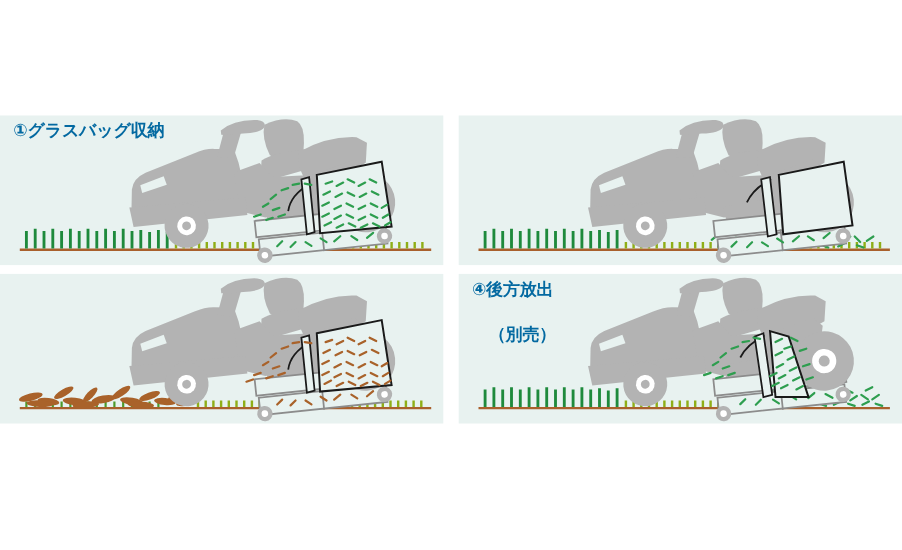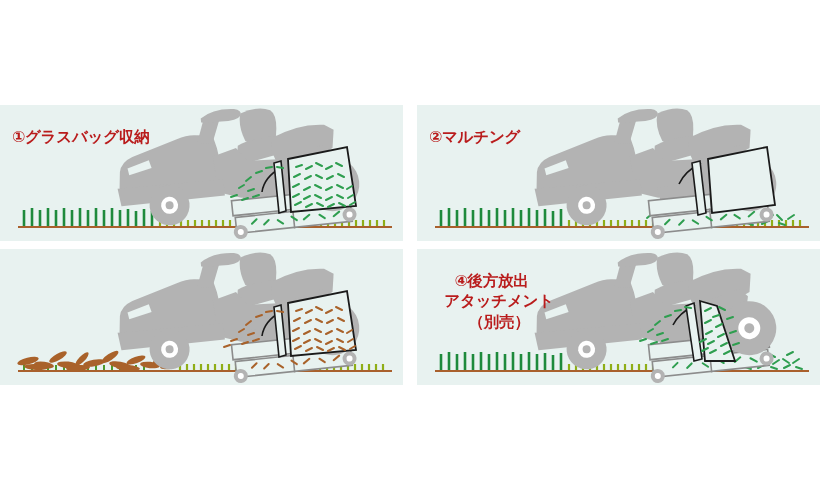--- a/index.html
+++ b/index.html
@@ -32,30 +32,29 @@
     row-gap: 8px;
   }
   .panel {
     position: relative;
     background: #e8f2f0;
     overflow: hidden;
   }
   .panel-title {
     position: absolute;
     left: 12px;
-    top: 22px;
+    top: 4px;
     z-index: 40;
     font-size: 15.5px;
     line-height: 1.32;
-    color: #b91c1c;
+    color: #0369a1;
     letter-spacing: -0.2px;
     font-weight: 600;
     white-space: pre;
     font-family: "DejaVu Sans", "Liberation Sans", sans-serif;
-    text-align: center;
   }
   .scene {
     position: absolute;
     inset: 0;
   }
   .scene svg {
     display: block;
     width: 403px;
     height: 136px;
   }
@@ -245,21 +244,20 @@
             <line x1="317" y1="98" x2="323" y2="101"></line>
               <line x1="328" y1="102" x2="334" y2="99"></line>
             <line x1="339" y1="98" x2="345" y2="101"></line>
               <line x1="350" y1="100" x2="355" y2="97"></line>
           </g>
         </svg>
       </div>
     </div>
 
     <div class="panel">
-      <div class="panel-title">②マルチング</div>
       <div class="scene">
         <svg viewBox="0 0 403 136" xmlns="http://www.w3.org/2000/svg">
           <line x1="18" y1="122" x2="392" y2="122" stroke="#a9602c" stroke-width="2.2"></line>
 
           <g stroke="#1e8a3c" stroke-width="2.6">
             <line x1="24" y1="105" x2="24" y2="121"></line>
               <line x1="32" y1="103" x2="32" y2="121"></line>
             <line x1="40" y1="105" x2="40" y2="121"></line>
               <line x1="48" y1="103" x2="48" y2="121"></line>
             <line x1="56" y1="105" x2="56" y2="121"></line>
@@ -562,21 +560,21 @@
             <line x1="317" y1="98" x2="323" y2="101"></line>
               <line x1="328" y1="102" x2="334" y2="99"></line>
             <line x1="339" y1="98" x2="345" y2="101"></line>
               <line x1="350" y1="100" x2="355" y2="97"></line>
           </g>
         </svg>
       </div>
     </div>
 
     <div class="panel">
-      <div class="panel-title"><span>④後方放出</span><br><span>　アタッチメント</span><br><span>　（別売）</span></div>
+      <div class="panel-title"><span>④後方放出</span><br><br><span>　（別売）</span></div>
       <div class="scene">
         <svg viewBox="0 0 403 136" xmlns="http://www.w3.org/2000/svg">
           <line x1="18" y1="122" x2="392" y2="122" stroke="#a9602c" stroke-width="2.2"></line>
 
           <g stroke="#1e8a3c" stroke-width="2.6">
             <line x1="24" y1="105" x2="24" y2="121"></line>
               <line x1="32" y1="103" x2="32" y2="121"></line>
             <line x1="40" y1="105" x2="40" y2="121"></line>
               <line x1="48" y1="103" x2="48" y2="121"></line>
             <line x1="56" y1="105" x2="56" y2="121"></line>

